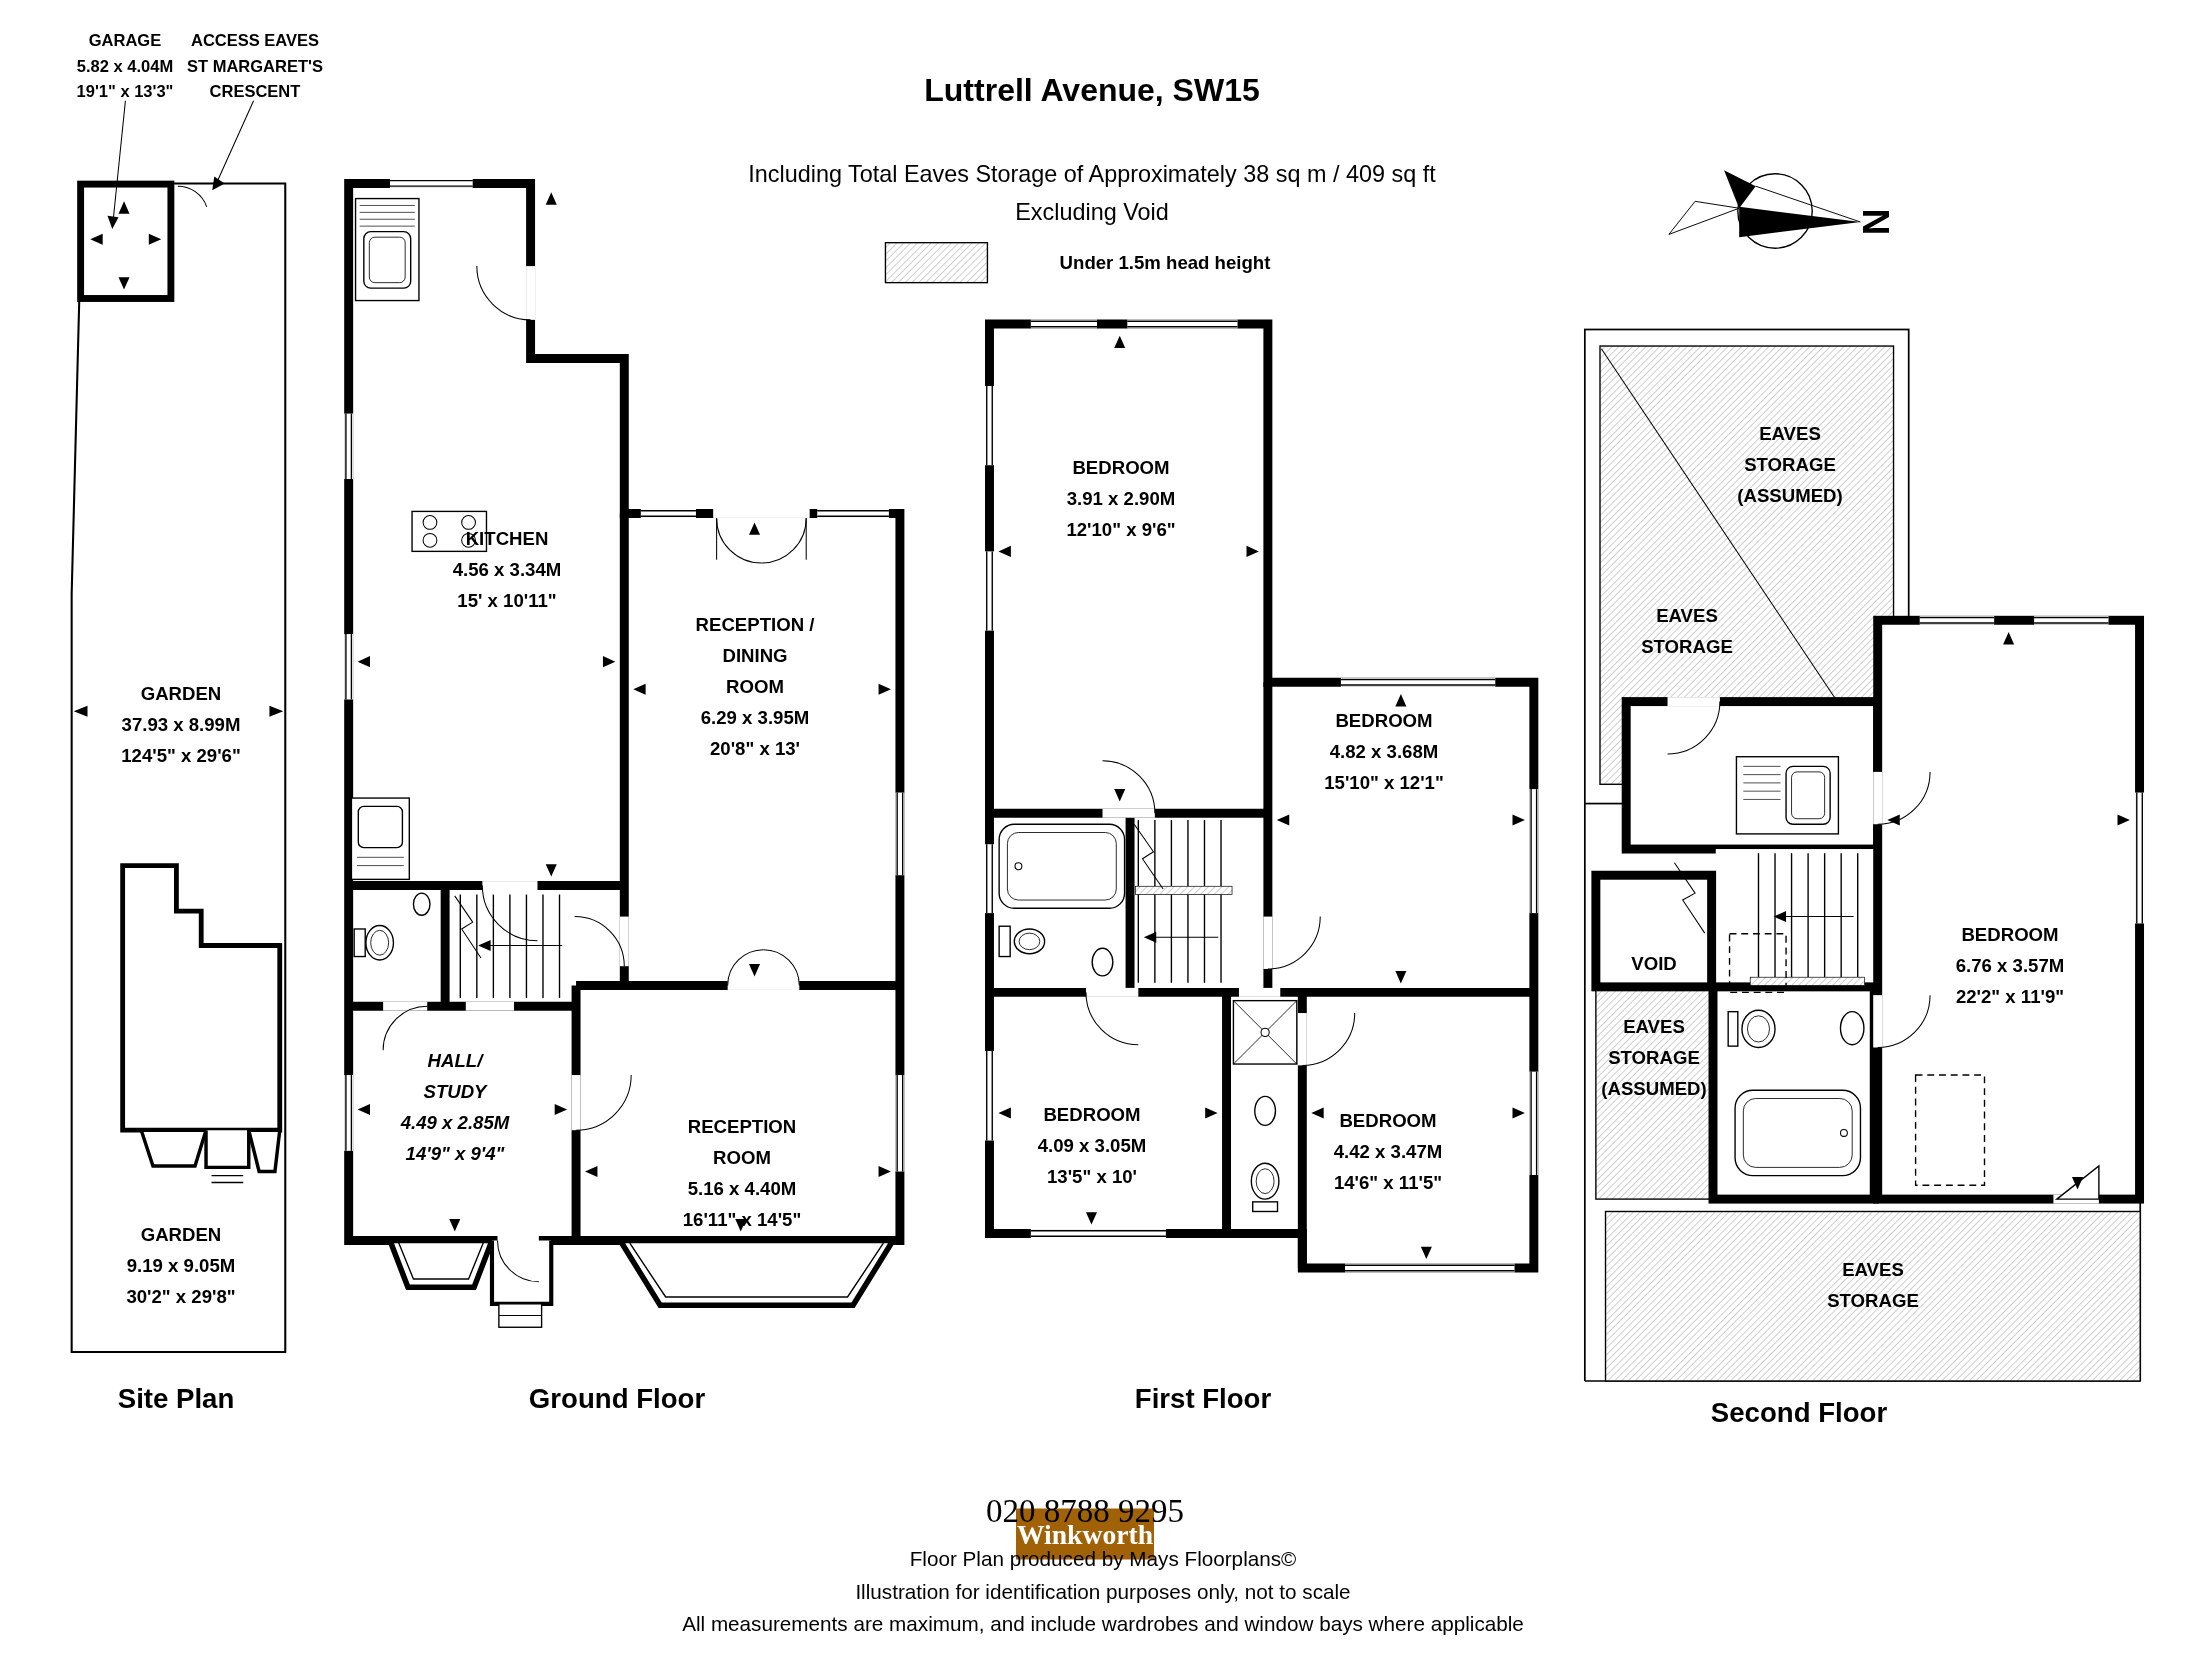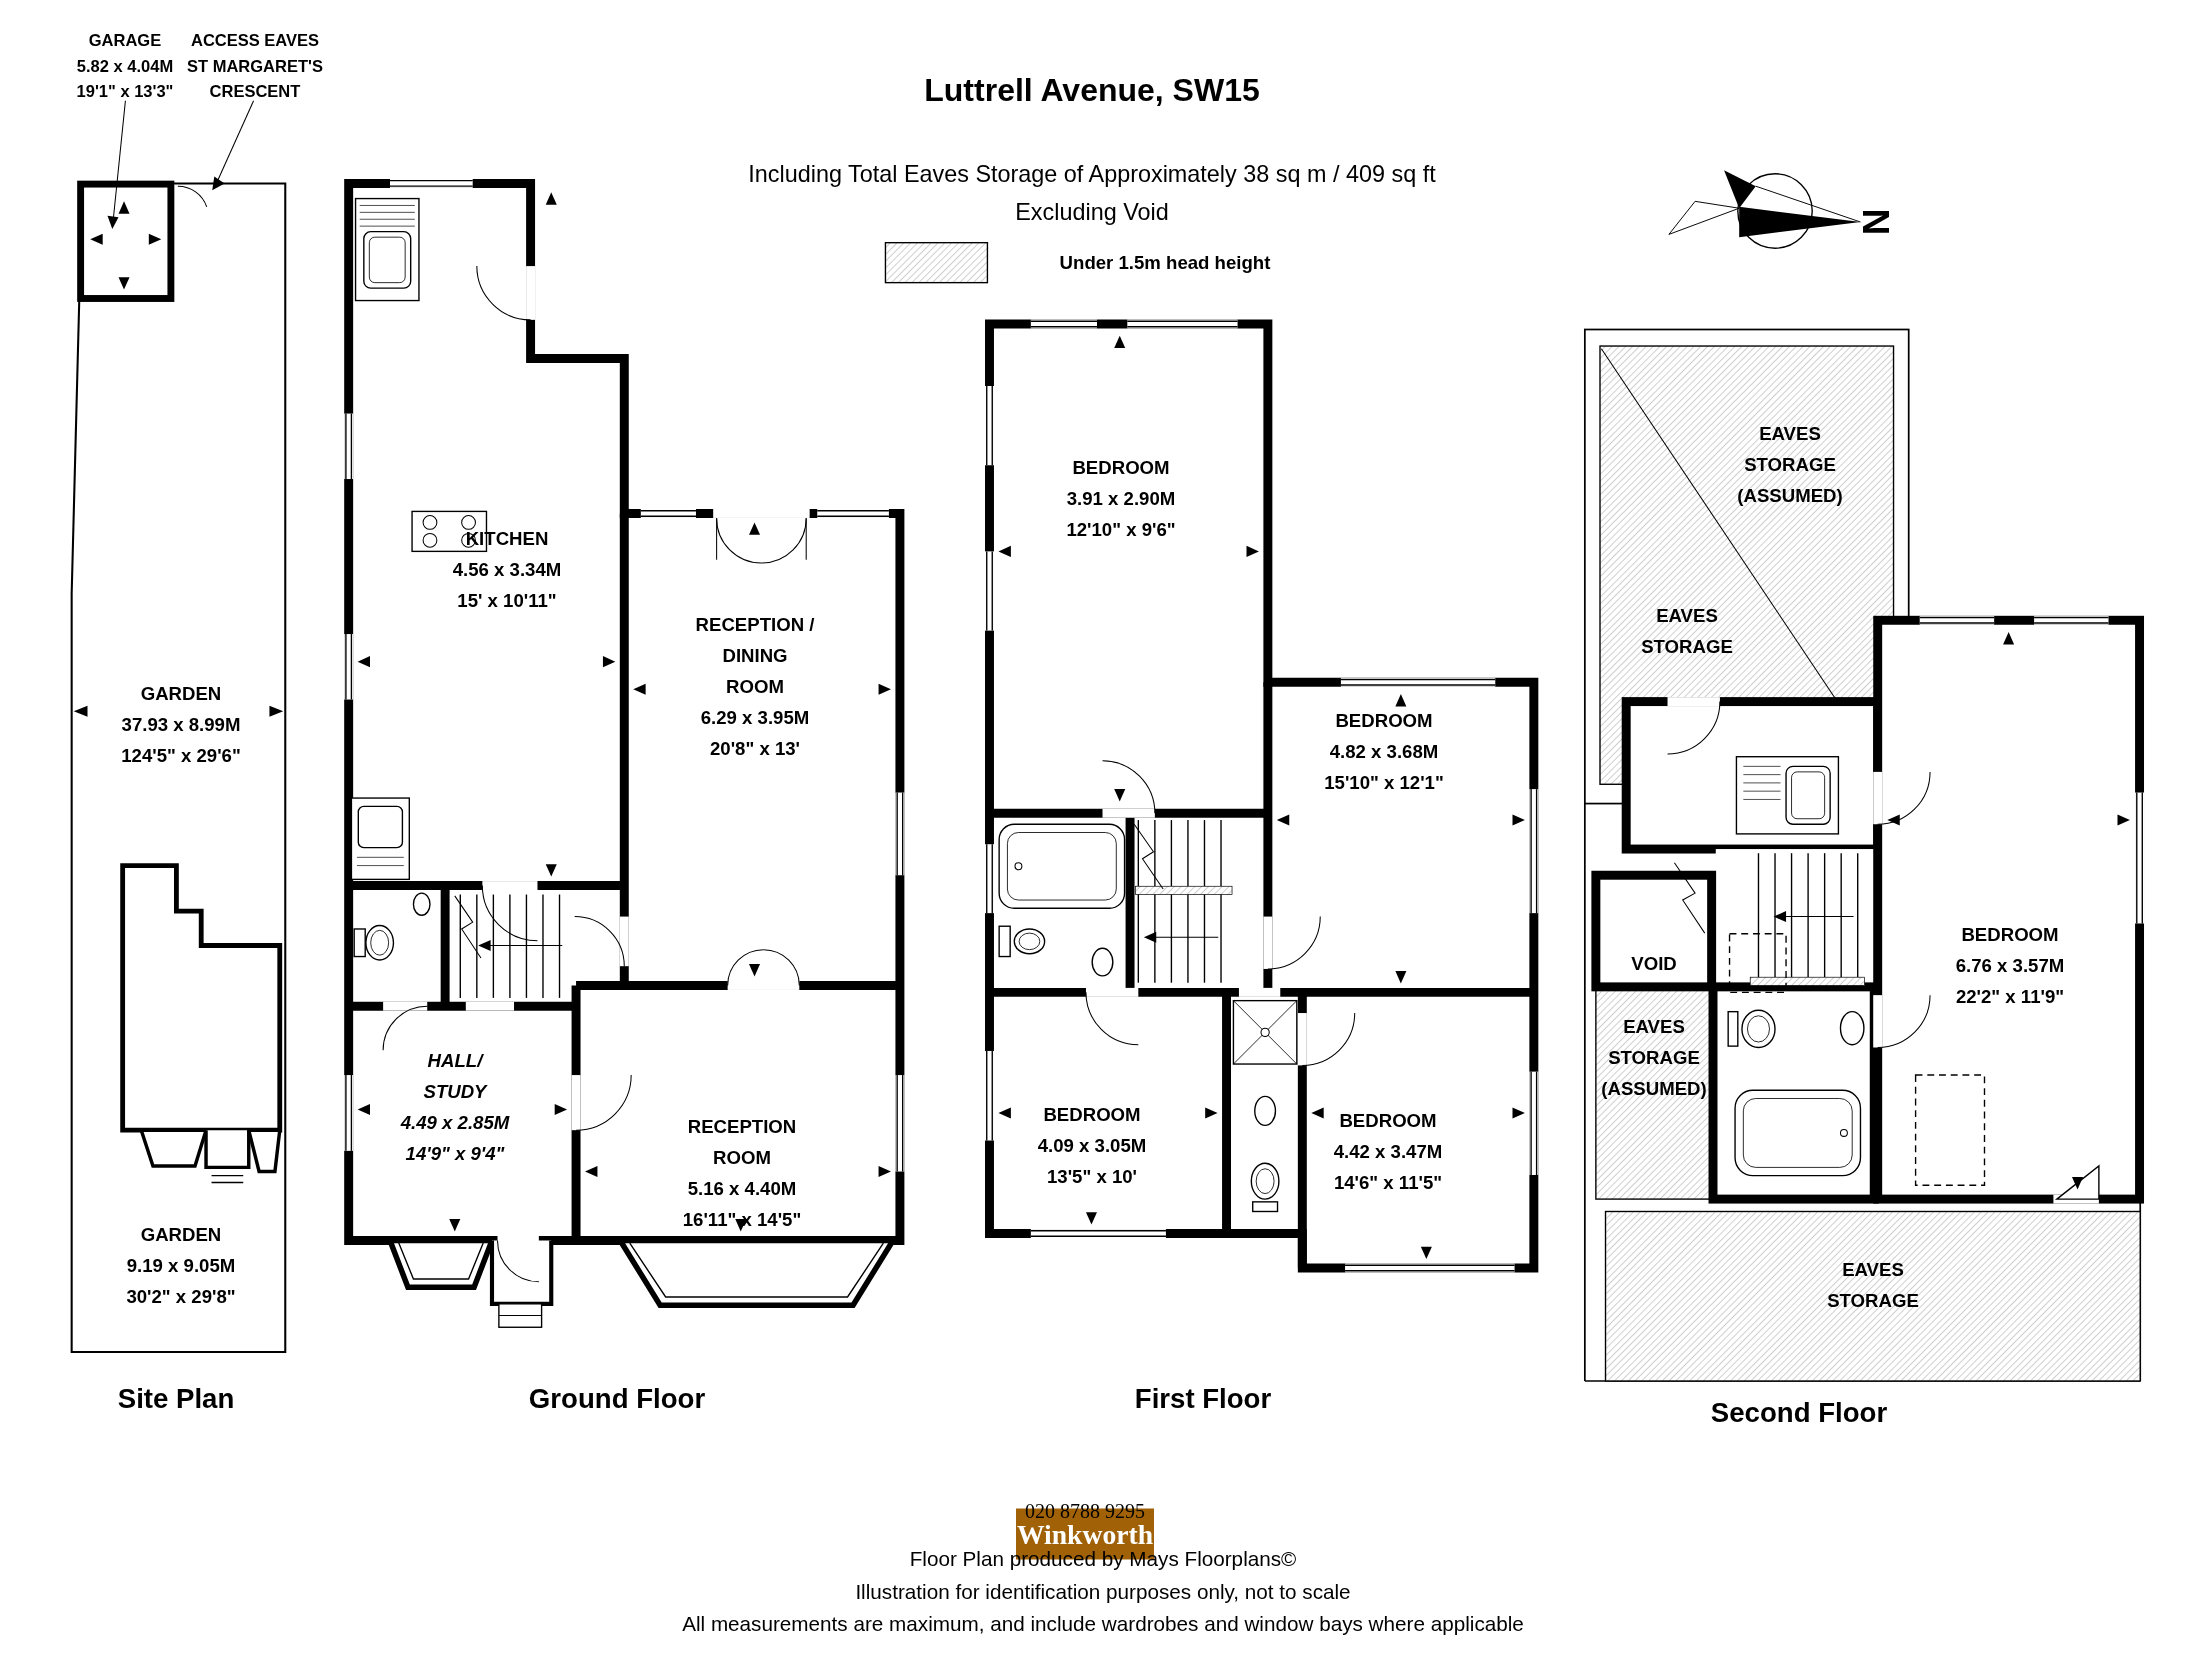--- a/index.html
+++ b/index.html
@@ -8,21 +8,21 @@
   svg.plan{position:absolute;left:0;top:0;}
   .lbl{position:absolute;transform:translate(-50%,-50%);text-align:center;font-weight:bold;white-space:nowrap;}
   .sz24{font-size:16.5px;line-height:25.5px;}
   .sz27{font-size:18.6px;line-height:31px;}
   .cap{font-size:27.6px;}
   .title{font-size:32px;font-weight:bold;}
   .sub{font-size:23.4px;font-weight:normal;}
   .legend-t{font-size:18.6px;}
   .logo{position:absolute;transform:translate(-50%,-50%);width:138px;height:51px;display:flex;align-items:center;justify-content:center;
         font-family:"Liberation Serif",serif;font-size:27.6px;font-weight:600;color:#fff;}
-  .phone{position:absolute;transform:translate(-50%,-50%);font-family:"Liberation Serif",serif;font-size:20px;font-weight:normal;text-align:right;}
+  .phone{position:absolute;transform:translate(-50%,-50%);font-family:"Liberation Serif",serif;font-size:33px;font-weight:normal;text-align:right;}
   .disc{position:absolute;transform:translate(-50%,-50%);font-size:20.7px;font-weight:normal;white-space:nowrap;text-align:right;}
 </style>
 </head>
 <body>
 
 <div id="canvas">
 
 <svg class="plan" width="2205" height="1654" viewBox="0 0 3200 2400">
   <defs>
     <pattern id="hatch" width="7" height="7" patternUnits="userSpaceOnUse" patternTransform="rotate(45)">

